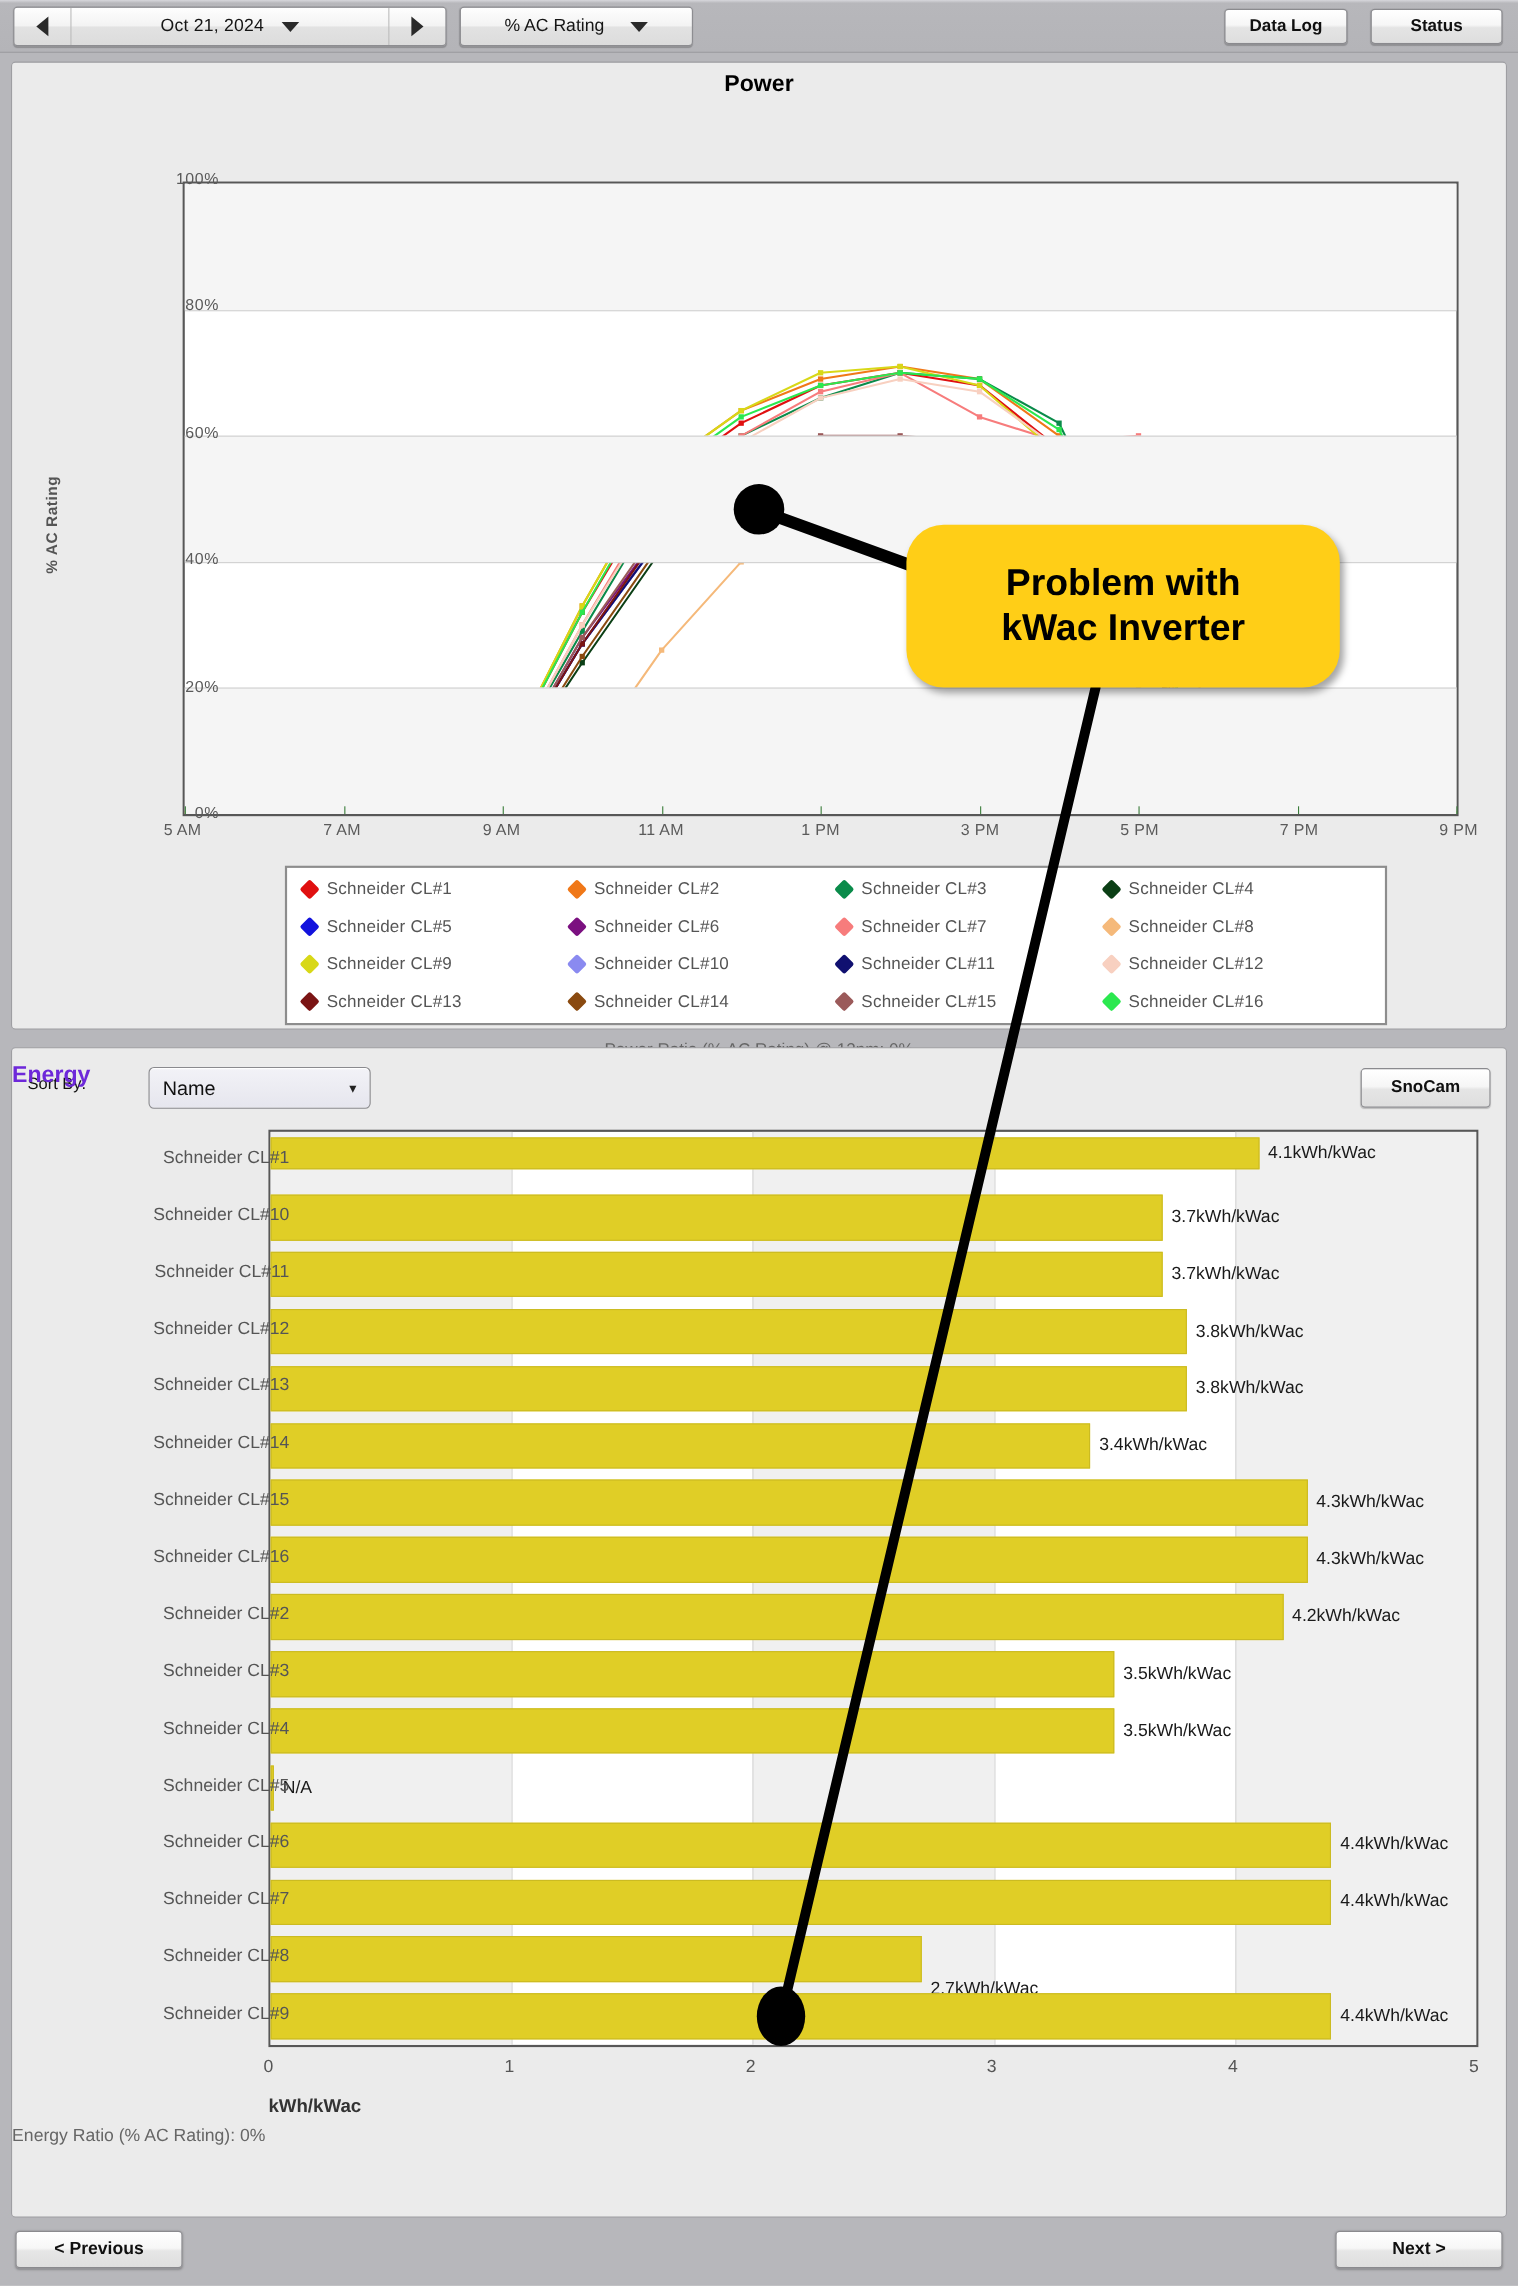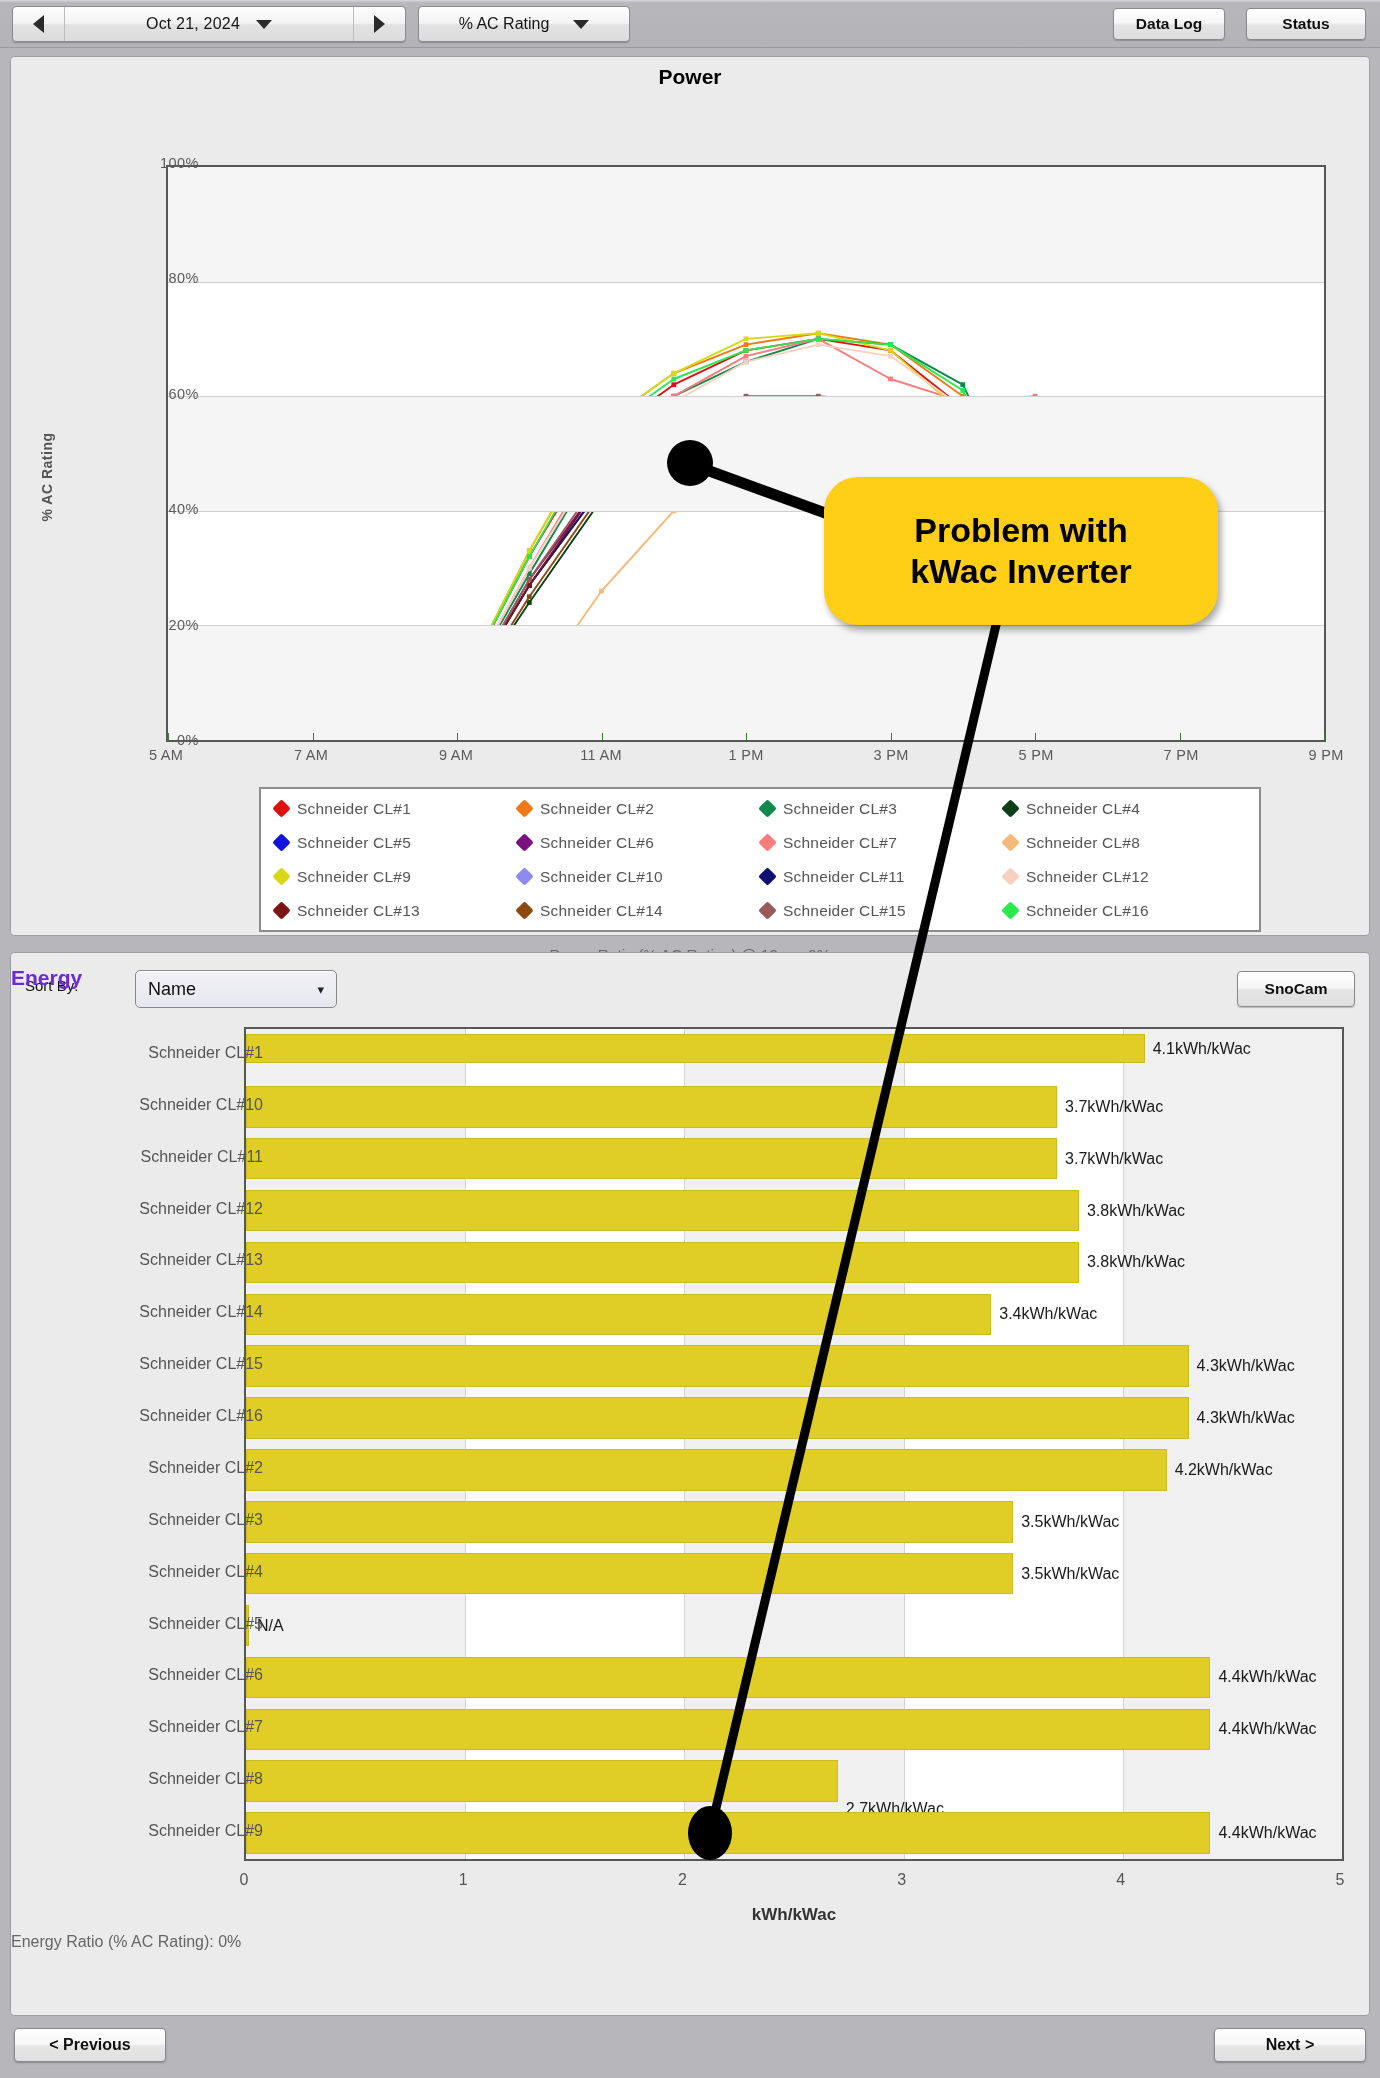--- a/index.html
+++ b/index.html
@@ -152,21 +152,21 @@
     position:absolute; right:1106px; width:300px; text-align:right;
     font-size:16px; color:#555; white-space:nowrap;
     transform:translateY(-50%);
   }
   .ex-tick {
     position:absolute; top:918px; width:80px; text-align:center;
     font-size:16px; color:#555;
   }
   #energy-xlabel {
     position:absolute; top:952px; left:233px; width:1100px;
-    text-align:center; font-size:17px; font-weight:bold; color:#333;
+    font-size:17px; font-weight:bold; color:#333;
   }
   #energy-footnote {
     position:absolute; top:980px; left:0; width:100%;
     text-align:left; font-size:16px; color:#666;
   }
 
   
   .nav-btn {
     position:absolute; top:2028px; height:34px;
     border:1px solid #8a8a8e; border-radius:4px;

